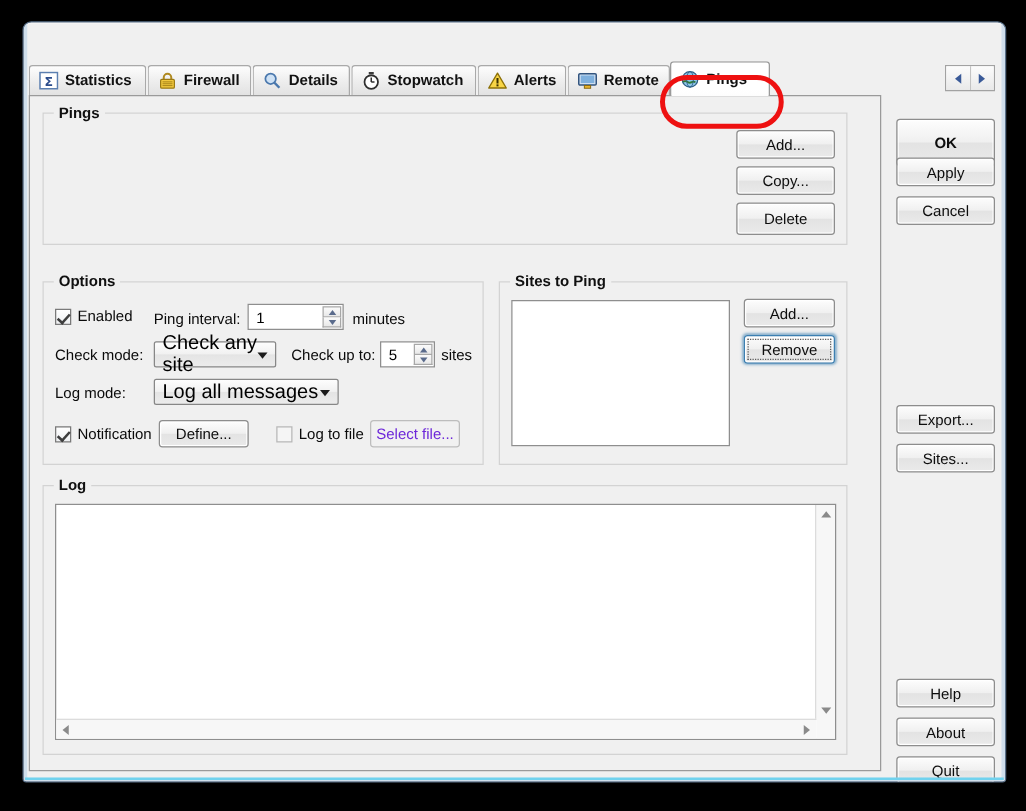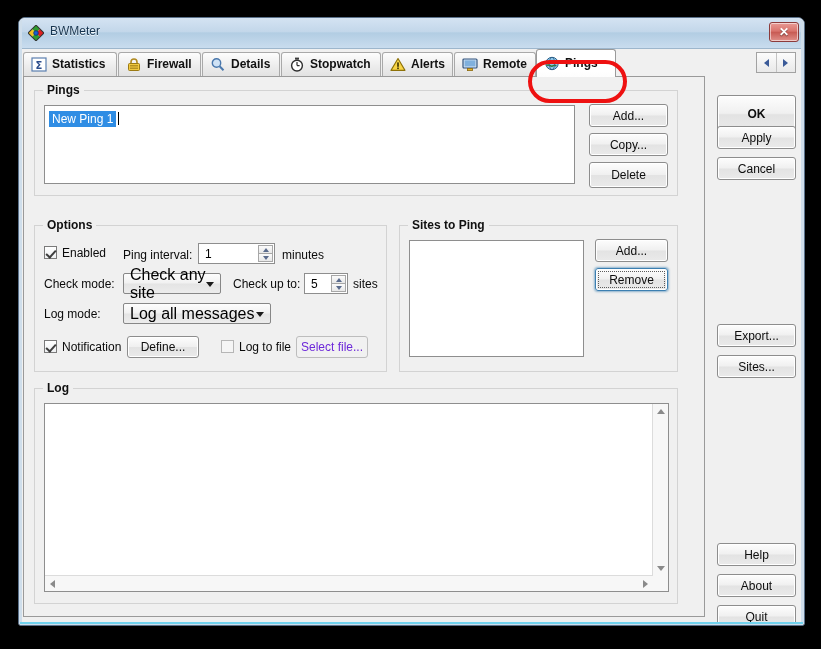--- a/index.html
+++ b/index.html
@@ -216,21 +216,21 @@
     font-size: 16px; color: #000;
     display: flex; align-items: center;
     padding-left: 6px;
     cursor: pointer;
   }
   .combo .cdrop {
     position:absolute; right:6px; top:50%; margin-top:-2px;
     width:0;height:0;border-left:4px solid transparent;border-right:4px solid transparent;border-top:5px solid #1a1a1a;
   }
 
-  .chk { position: absolute; display: flex; align-items: flex-start; cursor: pointer; }
+  .chk { position: absolute; display: flex; align-items: center; cursor: pointer; }
   .chk .box {
     width: 13px; height: 13px; box-sizing: border-box;
     border: 1px solid #7a7a7a;
     background: linear-gradient(to bottom,#ffffff,#eef0f2);
     position: relative; flex: 0 0 auto;
   }
   .chk .box.checked::after {
     content: "";
     position: absolute; left: 3px; top: 1px;
     width: 4px; height: 8px;
@@ -279,38 +279,20 @@
     box-sizing: border-box;
     pointer-events: none;
     z-index: 40;
   }
 </style>
 </head>
 <body>
 
 <div id="window">
 
-  <div id="titlebar">
-    <span id="title-icon">
-      <svg width="16" height="16" viewBox="0 0 16 16">
-        <g transform="translate(8,8) rotate(45)">
-          <rect x="-5.6" y="-5.6" width="5.6" height="5.6" fill="#2f9b2f"></rect>
-          <rect x="0" y="-5.6" width="5.6" height="5.6" fill="#e02020"></rect>
-          <rect x="-5.6" y="0" width="5.6" height="5.6" fill="#f0c020"></rect>
-          <rect x="0" y="0" width="5.6" height="5.6" fill="#2f9b2f"></rect>
-          <rect x="-5.6" y="-5.6" width="11.2" height="11.2" fill="none" stroke="#333" stroke-width="1"></rect>
-        </g>
-        <circle cx="8" cy="8" r="2.3" fill="#1b5fd0" stroke="#0b2f6e" stroke-width=".8"></circle>
-      </svg>
-    </span>
-    <span id="title-text">BWMeter</span>
-    <div id="close-btn">
-      <span class="x">✕</span>
-    </div>
-  </div>
 
   <div id="tabstrip">
 
     <div class="tab" style="left:0px;width:94px;">
       <span class="tico">
         <svg width="16" height="15" viewBox="0 0 16 15">
           <rect x="1" y="1" width="14" height="13" fill="#ffffff" stroke="#5b7fb0" stroke-width="1.2"></rect>
           <text x="8" y="11.5" font-size="10" font-weight="bold" text-anchor="middle" fill="#2b4c8c" font-family="DejaVu Sans, sans-serif">Σ</text>
         </svg>
       </span>
@@ -392,25 +374,20 @@
         <span class="tri-r"></span>
       </div>
     </div>
   </div>
 
   <div id="tabpage">
 
     <div class="group" style="left:10px; top:13px; width:644px; height:106px;">
       <span class="glegend">Pings</span>
 
-      <div class="listbox" style="left:9px; top:14px; width:531px; height:79px; padding:3px 4px;">
-        <span class="listitem sel">
-          <span>New Ping 1</span>
-        </span><span class="caret"></span>
-      </div>
 
       <div class="btn" style="left:554px; top:13px; width:79px; height:23px;">
         <span>Add...</span>
       </div>
       <div class="btn" style="left:554px; top:42px; width:79px; height:23px;">
         <span>Copy...</span>
       </div>
       <div class="btn" style="left:554px; top:71px; width:79px; height:26px;">
         <span>Delete</span>
       </div>

